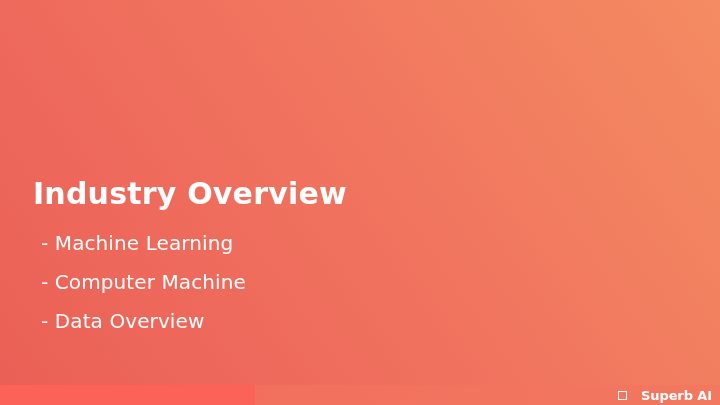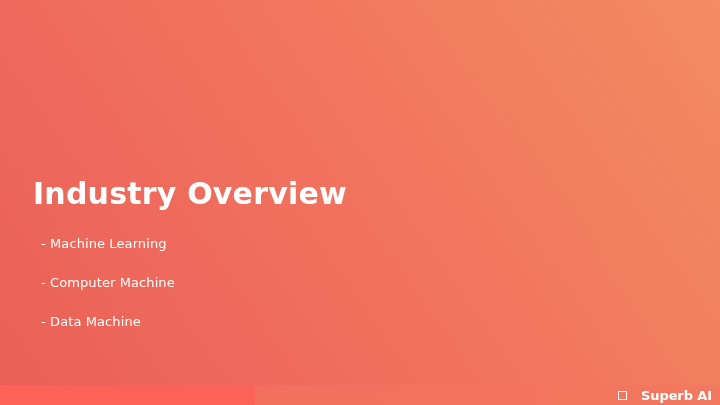--- a/index.html
+++ b/index.html
@@ -51,21 +51,21 @@
     position: absolute;
     left: 41px;
     top: 233px;
     margin: 0;
     padding: 0;
     list-style: none;
   }
 
   .bullet-item {
     color: #ffffff;
-    font-size: 13px;
+    font-size: 20px;
     font-weight: normal;
     line-height: 21px;
     margin-bottom: 18px;
     white-space: nowrap;
     letter-spacing: 0.1px;
   }
 
   .bullet-item:last-child {
     margin-bottom: 0;
   }
@@ -126,21 +126,21 @@
 
   <div class="slide-bg"></div>
 
   <div class="content">
 
     <h1 class="slide-title">Industry Overview</h1>
 
     <ul class="bullet-list">
       <li class="bullet-item">- Machine Learning</li>
       <li class="bullet-item">- Computer Machine</li>
-      <li class="bullet-item">- Data Machine</li>
+      <li class="bullet-item">- Data Overview</li>
     </ul>
 
   </div>
 
   <div class="footer-band">
     <div class="footer-band-accent"></div>
   </div>
 
   <div class="footer-logo">
     <span class="logo-mark"></span>

